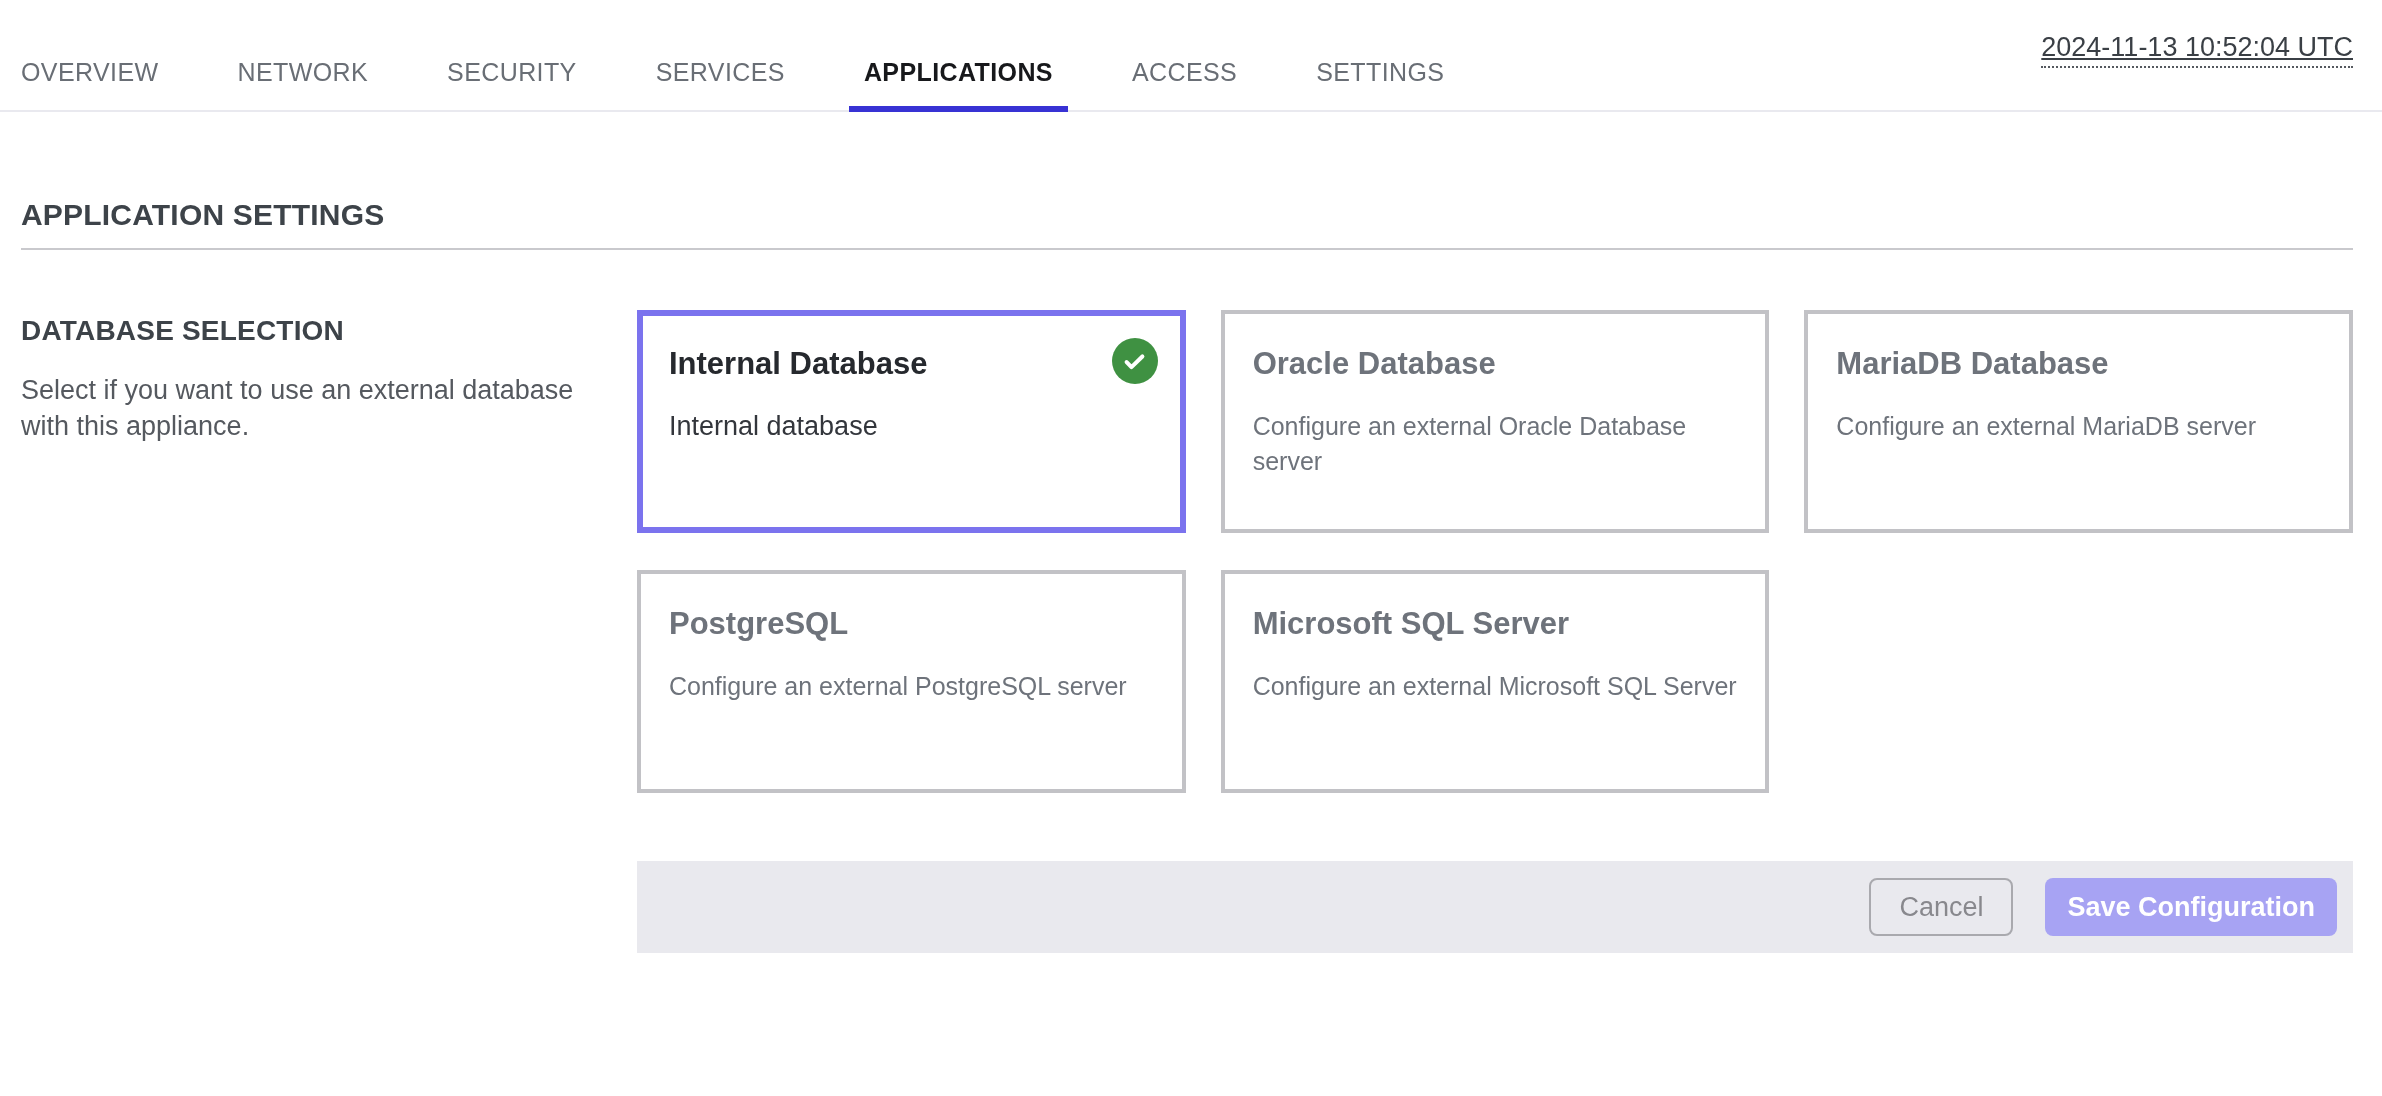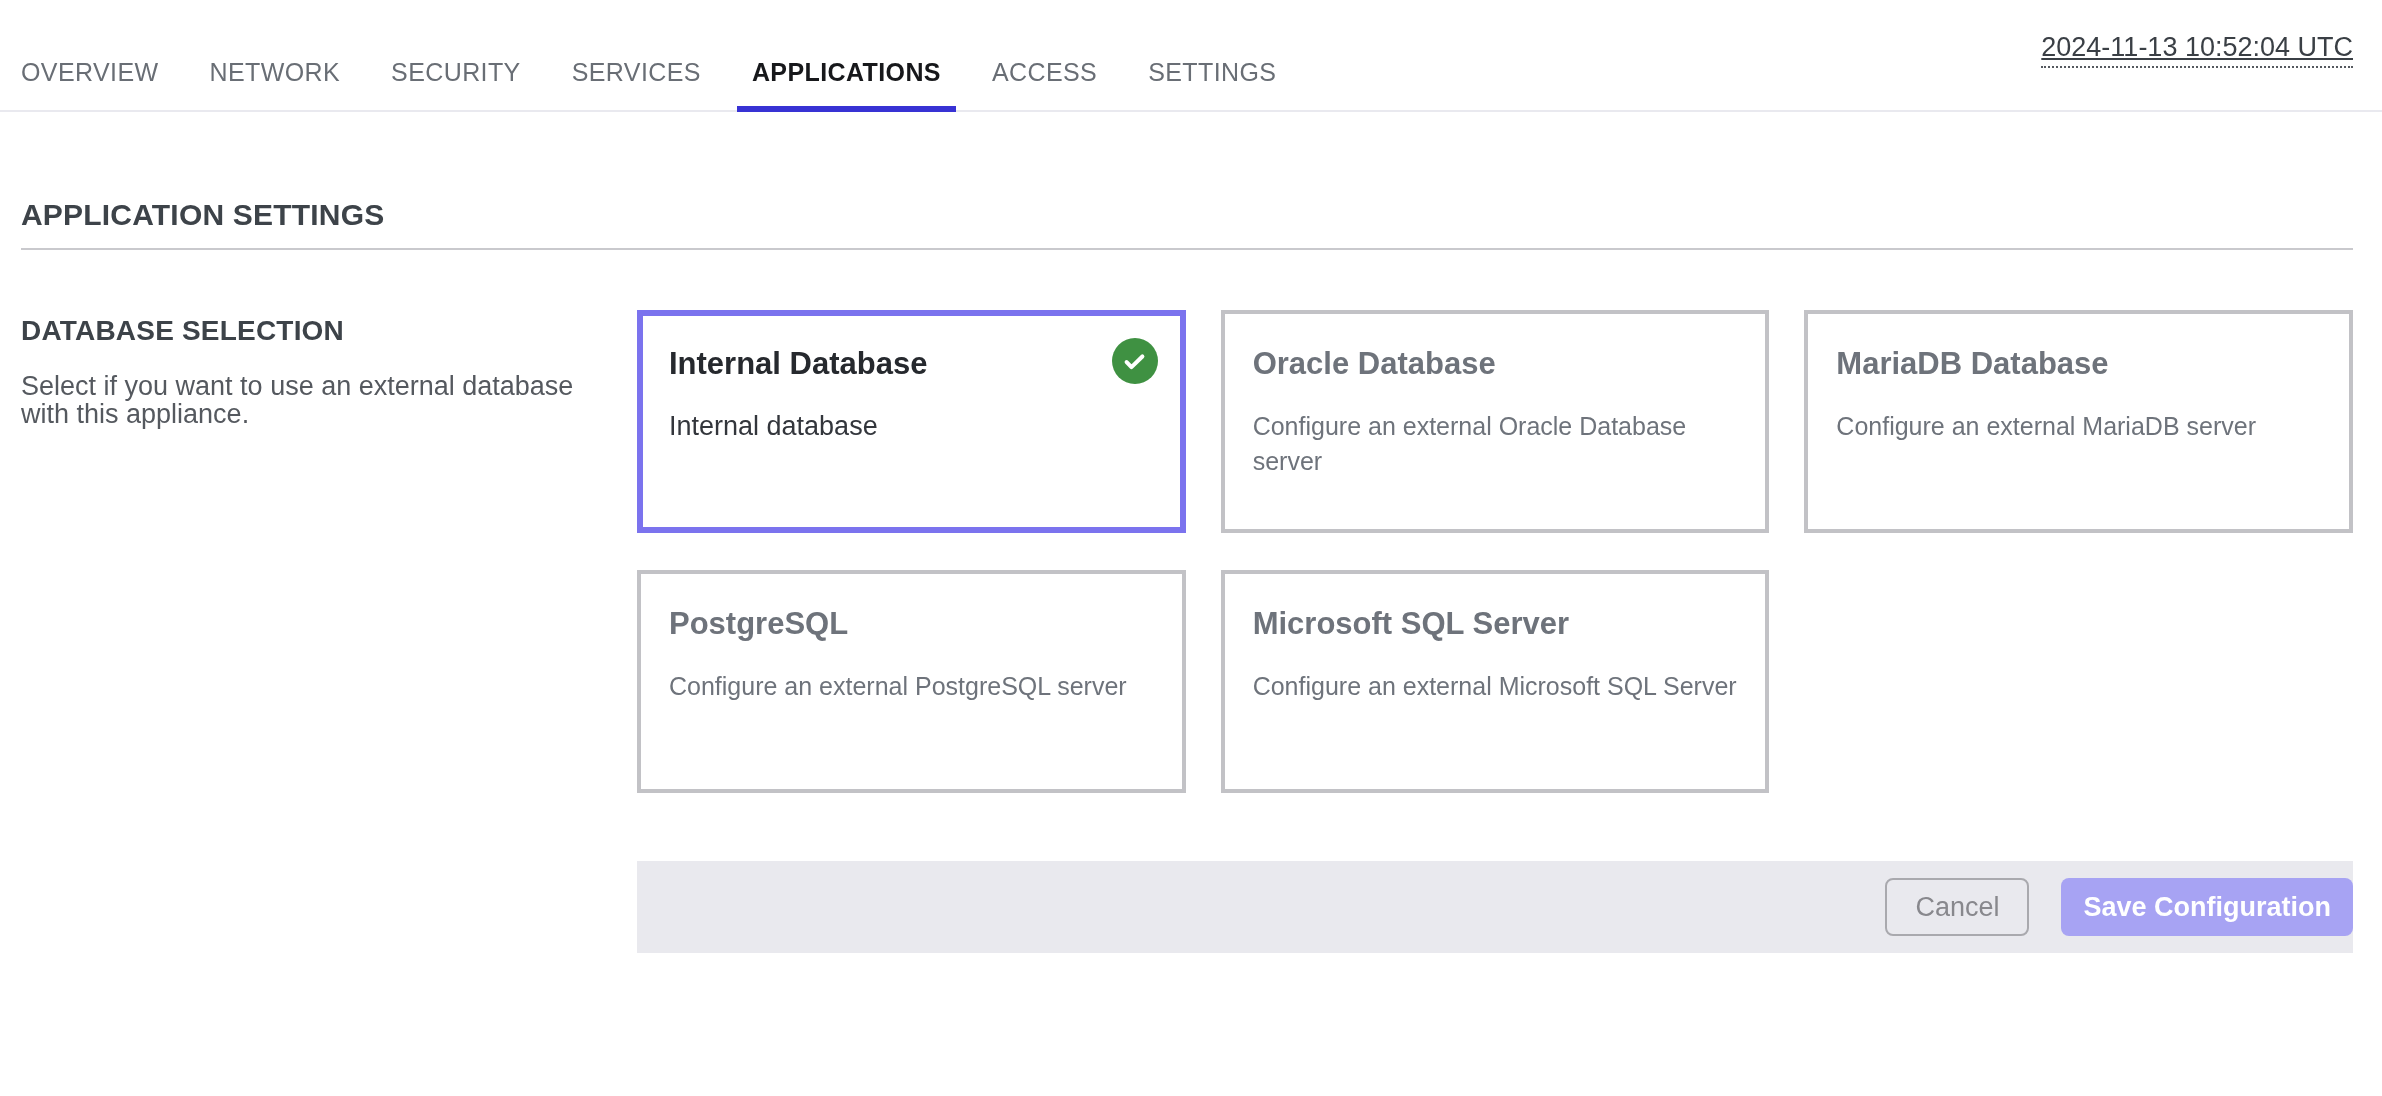--- a/index.html
+++ b/index.html
@@ -17,21 +17,21 @@
     --footer-bg:#e9e9ee;
   }
 
   
   .tabbar {
     display:flex; align-items:flex-start;
     height:112px; padding:0 29px 0 6px;
     border-bottom:2px solid #e9e9ef;
     position:relative;
   }
-  .tabs { display:flex; gap:21px; height:110px; }
+  .tabs { display:flex; gap:49px; height:110px; }
   .tab {
     background:none; border:none; cursor:pointer;
     padding:34px 15px 0 15px; height:110px;
     font-family:inherit;
     font-size:25px; letter-spacing:0.4px; color:#696e75;
     position:relative; white-space:nowrap;
   }
   .tab.active { color:#17181b; font-weight:bold; }
   .tab.active::after {
     content:""; position:absolute; left:0; right:0; bottom:-2px;
@@ -52,21 +52,21 @@
     padding-bottom:16px;
     border-bottom:2px solid #c9c9cd;
   }
   .section-title { font-size:30px; font-weight:bold; color:#3d4349; letter-spacing:0.2px; line-height:34px; }
   .section-subtitle { font-size:22px; font-weight:600; color:#5d6167; letter-spacing:0.5px; }
 
   
   .main { display:flex; margin:60px 29px 0 21px; }
   .left-col { width:616px; flex-shrink:0; padding-right:50px; }
   .left-title { font-size:28px; font-weight:bold; color:#3d4349; margin-top:4px; line-height:34px; letter-spacing:0.2px; }
-  .left-desc { margin-top:24px; font-size:27px; line-height:28px; color:#55595f; max-width:570px; }
+  .left-desc { margin-top:24px; font-size:27px; line-height:36px; color:#55595f; max-width:570px; }
 
   .cards {
     flex:1;
     display:grid;
     grid-template-columns:repeat(3, 1fr);
     column-gap:35px; row-gap:37px;
     align-content:start;
   }
   .card {
     position:relative;
@@ -89,21 +89,21 @@
     align-items:center; justify-content:center;
   }
   .card.selected .check { display:flex; }
 
   
   .footer {
     margin:68px 29px 0 637px;
     height:92px;
     background:var(--footer-bg);
     display:flex; align-items:center; justify-content:flex-end;
-    gap:32px; 
+    gap:32px; padding-right:16px;
   }
   .btn {
     height:58px; font-family:inherit; font-size:27px;
     border-radius:8px; cursor:pointer; white-space:nowrap;
   }
   .btn-cancel {
     padding:0 28px;
     background:transparent; color:#88888d;
     border:2px solid #a9a9ae;
   }

